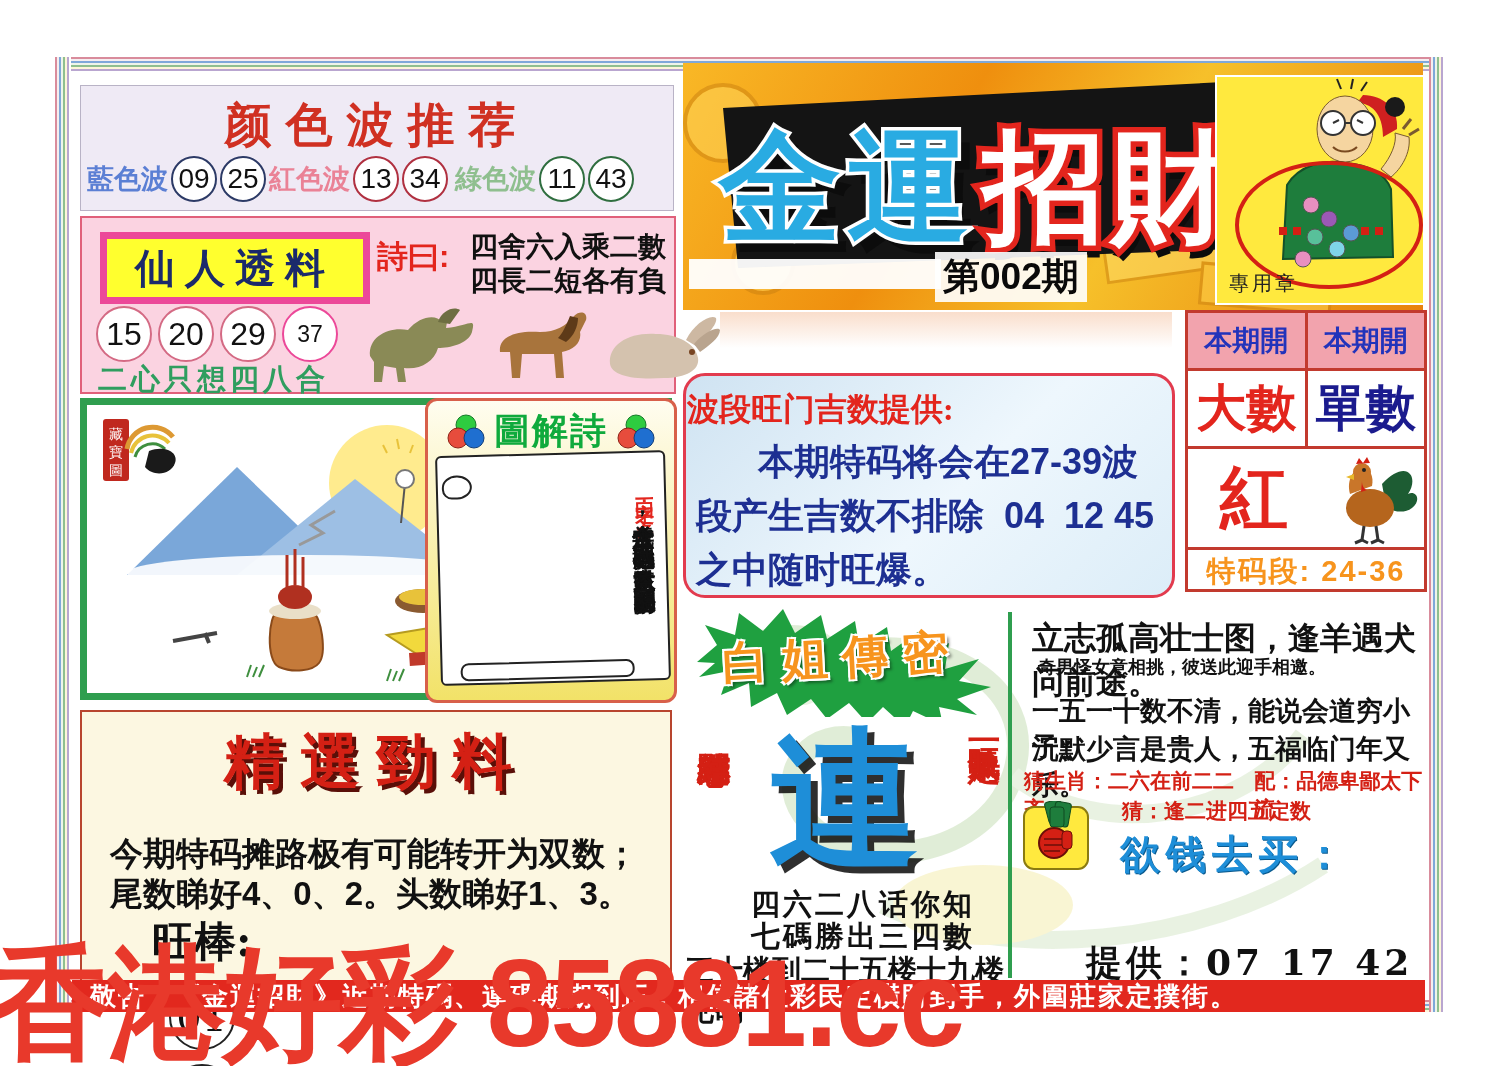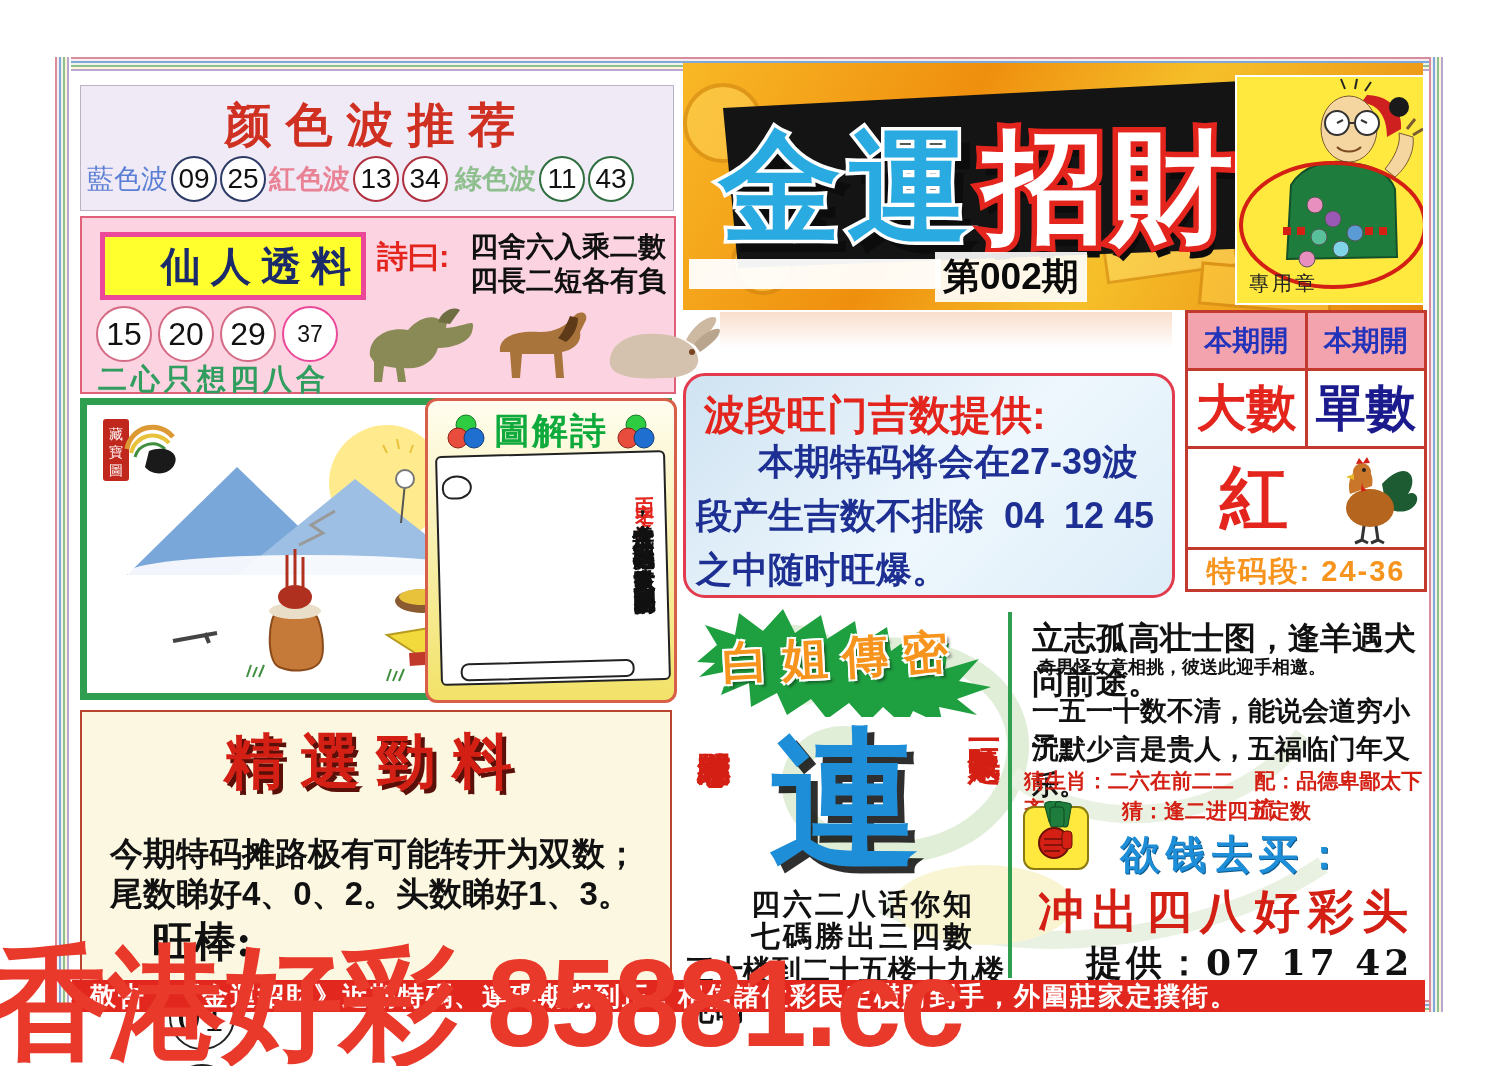--- a/index.html
+++ b/index.html
@@ -20,34 +20,34 @@
 <div id="page">
 
   <div class="abs stripeH" style="left:55px;top:57px;width:1390px;height:16px;"></div>
   <div class="abs stripeH" style="left:55px;top:1000px;width:1390px;height:12px;"></div>
   <div class="abs stripeV" style="left:55px;top:57px;width:16px;height:955px;"></div>
   <div class="abs stripeV" style="left:1429px;top:57px;width:16px;height:955px;"></div>
 
   <div class="abs" style="left:80px;top:85px;width:592px;height:124px;background:#efeaf5;border:1px solid #b9b3c6;">
     <div class="abs" style="left:0;top:8px;width:100%;text-align:center;color:#d03022;font-size:47px;font-weight:bold;letter-spacing:14px;">颜色波推荐</div>
     <div class="abs" style="left:6px;top:68px;width:584px;height:50px;display:flex;align-items:center;gap:3px;">
-      <span style="color:#5b7fd4;font-size:27px;font-weight:normal;">藍色波</span>
+      <span style="color:#5b7fd4;font-size:27px;font-weight:bold;">藍色波</span>
       <span class="circle-num" style="width:42px;height:42px;border:2px solid #2c3a66;font-size:28px;">09</span>
       <span class="circle-num" style="width:42px;height:42px;border:2px solid #2c3a66;font-size:28px;">25</span>
       <span style="color:#ea8296;font-size:27px;font-weight:bold;">紅色波</span>
       <span class="circle-num" style="width:42px;height:42px;border:2px solid #b03040;font-size:28px;">13</span>
       <span class="circle-num" style="width:42px;height:42px;border:2px solid #b03040;font-size:28px;">34</span>
       <span style="color:#8fbf8f;font-size:27px;font-weight:bold;margin-left:4px;">綠色波</span>
       <span class="circle-num" style="width:42px;height:42px;border:2px solid #2f6e3f;font-size:28px;">11</span>
       <span class="circle-num" style="width:42px;height:42px;border:2px solid #2f6e3f;font-size:28px;">43</span>
     </div>
   </div>
 
   <div class="abs" style="left:80px;top:216px;width:592px;height:174px;background:#fbd3e1;border:2px solid #e0607a;">
-    <div class="abs" style="left:18px;top:14px;width:256px;height:58px;background:#ffff2e;border:5px solid #ec4899;display:flex;align-items:center;justify-content:flex-end;">
+    <div class="abs" style="left:18px;top:14px;width:256px;height:58px;background:#ffff2e;border:7px solid #ec4899;display:flex;align-items:center;justify-content:center;">
       <span style="color:#1b2a6b;font-size:40px;font-weight:bold;letter-spacing:10px;">仙人透料</span>
     </div>
     <div class="abs" style="left:295px;top:18px;color:#e3251d;font-size:31px;font-weight:bold;">詩曰:</div>
     <div class="abs serif" style="left:388px;top:10px;color:#111;font-size:28px;font-weight:bold;">四舍六入乘二數</div>
     <div class="abs serif" style="left:388px;top:44px;color:#111;font-size:28px;font-weight:bold;">四長二短各有負</div>
     <div class="abs" style="left:14px;top:88px;display:flex;gap:6px;">
       <span class="circle-num" style="width:52px;height:52px;border:2px solid #d46a84;font-size:32px;">15</span>
       <span class="circle-num" style="width:52px;height:52px;border:2px solid #d46a84;font-size:32px;">20</span>
       <span class="circle-num" style="width:52px;height:52px;border:2px solid #d46a84;font-size:32px;">29</span>
       <span class="circle-num" style="width:52px;height:52px;border:2px solid #ec4899;font-size:23px;">37</span>
@@ -157,21 +157,21 @@
         <circle cx="680" cy="40" r="26" fill="#ffd75e" stroke="#c87e10" stroke-width="4"></circle>
       </g>
       <polygon points="40,45 560,18 575,185 55,205" fill="#141414"></polygon>
       <text x="48" y="178" font-size="122" font-weight="bold" fill="#0c0c0c" letter-spacing="6">金運招財</text>
       <text x="36" y="166" font-size="122" font-weight="bold" letter-spacing="6" fill="#29abe2" stroke="#ffffff" stroke-width="7" paint-order="stroke">金運</text>
       <text x="300" y="166" font-size="122" font-weight="bold" letter-spacing="6" fill="#ffffff" stroke="#e3251d" stroke-width="11" paint-order="stroke">招財</text>
     </svg>
     <div class="abs" style="left:6px;top:196px;width:252px;height:30px;background:rgba(255,255,255,0.95);"></div>
     <div class="abs" style="left:252px;top:189px;color:#0a0a0a;font-size:37px;font-weight:bold;background:rgba(255,255,255,0.9);padding:0 8px;">第002期</div>
 
-    <div class="abs" style="left:552px;top:12px;width:196px;height:226px;background:#ffe93e;border:2px solid #fff;">
+    <div class="abs" style="left:532px;top:12px;width:196px;height:226px;background:#ffe93e;border:2px solid #fff;padding-left:16px;">
       <svg width="192" height="222" viewBox="0 0 192 222">
         <g stroke="#222" stroke-width="2" fill="none">
           <line x1="108" y1="12" x2="104" y2="2"></line>
             <line x1="118" y1="12" x2="120" y2="2"></line>
             <line x1="128" y1="14" x2="134" y2="5"></line>
         </g>
         <path d="M130,18 C150,18 166,32 164,52 L150,60 C150,36 138,26 124,26 Z" fill="#cf2020"></path>
         <circle cx="162" cy="30" r="10" fill="#1a1a1a"></circle>
         <ellipse cx="112" cy="52" rx="28" ry="33" fill="#f5d5a0" stroke="#7a5a30"></ellipse>
         <circle cx="100" cy="46" r="12" fill="#fff" stroke="#333" stroke-width="2"></circle>
@@ -229,21 +229,21 @@
           <line x1="44" y1="76" x2="42" y2="90"></line>
             <line x1="56" y1="76" x2="58" y2="90"></line>
           <path d="M42,90 l-7,3 M42,90 l6,3 M58,90 l-7,3 M58,90 l6,3"></path>
         </g>
       </svg>
     </div>
     <div style="height:44px;color:#f7941d;font-size:29px;font-weight:bold;display:flex;align-items:center;justify-content:center;letter-spacing:2px;">特码段: 24-36</div>
   </div>
 
   <div class="abs" style="left:683px;top:373px;width:492px;height:225px;border:3px solid #e23b4e;border-radius:22px;background:linear-gradient(135deg,#cfe3f2,#eef7fd 55%,#dcedf8);box-sizing:border-box;">
-    <div class="abs" style="left:18px;top:12px;color:#e3251d;font-size:41px;font-weight:bold;">波段旺门吉数提供:</div>
+    <div class="abs" style="left:1px;top:12px;color:#e3251d;font-size:32px;font-weight:bold;font-family:Liberation Serif, serif;">波段旺门吉数提供:</div>
     <div class="abs pre" style="left:72px;top:62px;color:#1d2f92;font-size:36px;font-weight:bold;">本期特码将会在27-39波</div>
     <div class="abs pre" style="left:10px;top:116px;color:#1d2f92;font-size:36px;font-weight:bold;">段产生吉数不排除  04  12 45</div>
     <div class="abs" style="left:10px;top:170px;color:#1d2f92;font-size:36px;font-weight:bold;">之中随时旺爆。</div>
   </div>
 
   <div class="abs" style="left:425px;top:398px;width:252px;height:305px;border:3px solid #d8604a;border-radius:12px;background:linear-gradient(#fffdf0,#f2e268);box-sizing:border-box;">
     <div class="abs" style="left:0;top:6px;width:100%;display:flex;align-items:center;justify-content:center;gap:8px;">
       <svg width="40" height="36" viewBox="0 0 40 36">
         <circle cx="20" cy="11" r="10" fill="#2ecc40" stroke="#147a28"></circle>
         <circle cx="12" cy="24" r="10" fill="#e74c3c" stroke="#8e2217"></circle>
@@ -315,21 +315,20 @@
         </g>
       <circle cx="32" cy="42" r="15" fill="#d42014" stroke="#6a0f08" stroke-width="2"></circle>
       <rect x="40" y="30" width="10" height="18" rx="4" fill="#d42014" stroke="#6a0f08"></rect>
       <g stroke="#6a0f08" stroke-width="1.5">
           <line x1="22" y1="38" x2="40" y2="38"></line>
           <line x1="22" y1="44" x2="40" y2="44"></line>
           <line x1="22" y1="50" x2="38" y2="50"></line>
         </g>
     </svg>
     <div style="position:absolute;left:98px;top:222px;color:#1e8ed8;font-size:40px;font-weight:bold;letter-spacing:6px;text-shadow:1px 1px 0 #0a5a8e;">欲钱去买：</div>
-    <div class="serif" style="position:absolute;left:16px;top:276px;color:#d42014;font-size:46px;font-weight:bold;letter-spacing:8px;">冲出四八好彩头</div>
     <div class="serif" style="position:absolute;left:64px;top:334px;color:#111;font-size:36px;font-weight:bold;letter-spacing:4px;">提供：07 17 42</div>
   </div>
 
   <div class="abs" style="left:72px;top:980px;width:1353px;height:32px;background:#e2281e;display:flex;align-items:center;z-index:2;">
     <span style="color:#fff;font-size:26px;font-weight:bold;letter-spacing:2px;padding-left:18px;white-space:nowrap;">敬告：《金運招財》近期特碼、連碼期期到正，相信諸位彩民定橫財到手，外圍莊家定撲街。</span>
   </div>
 
   <div class="abs" style="left:-8px;top:925px;color:#e8392b;font-size:118px;font-weight:bold;white-space:nowrap;z-index:9;letter-spacing:-2px;transform:scaleY(1.05);">香港好彩 85881.cc</div>
 
 </div>

